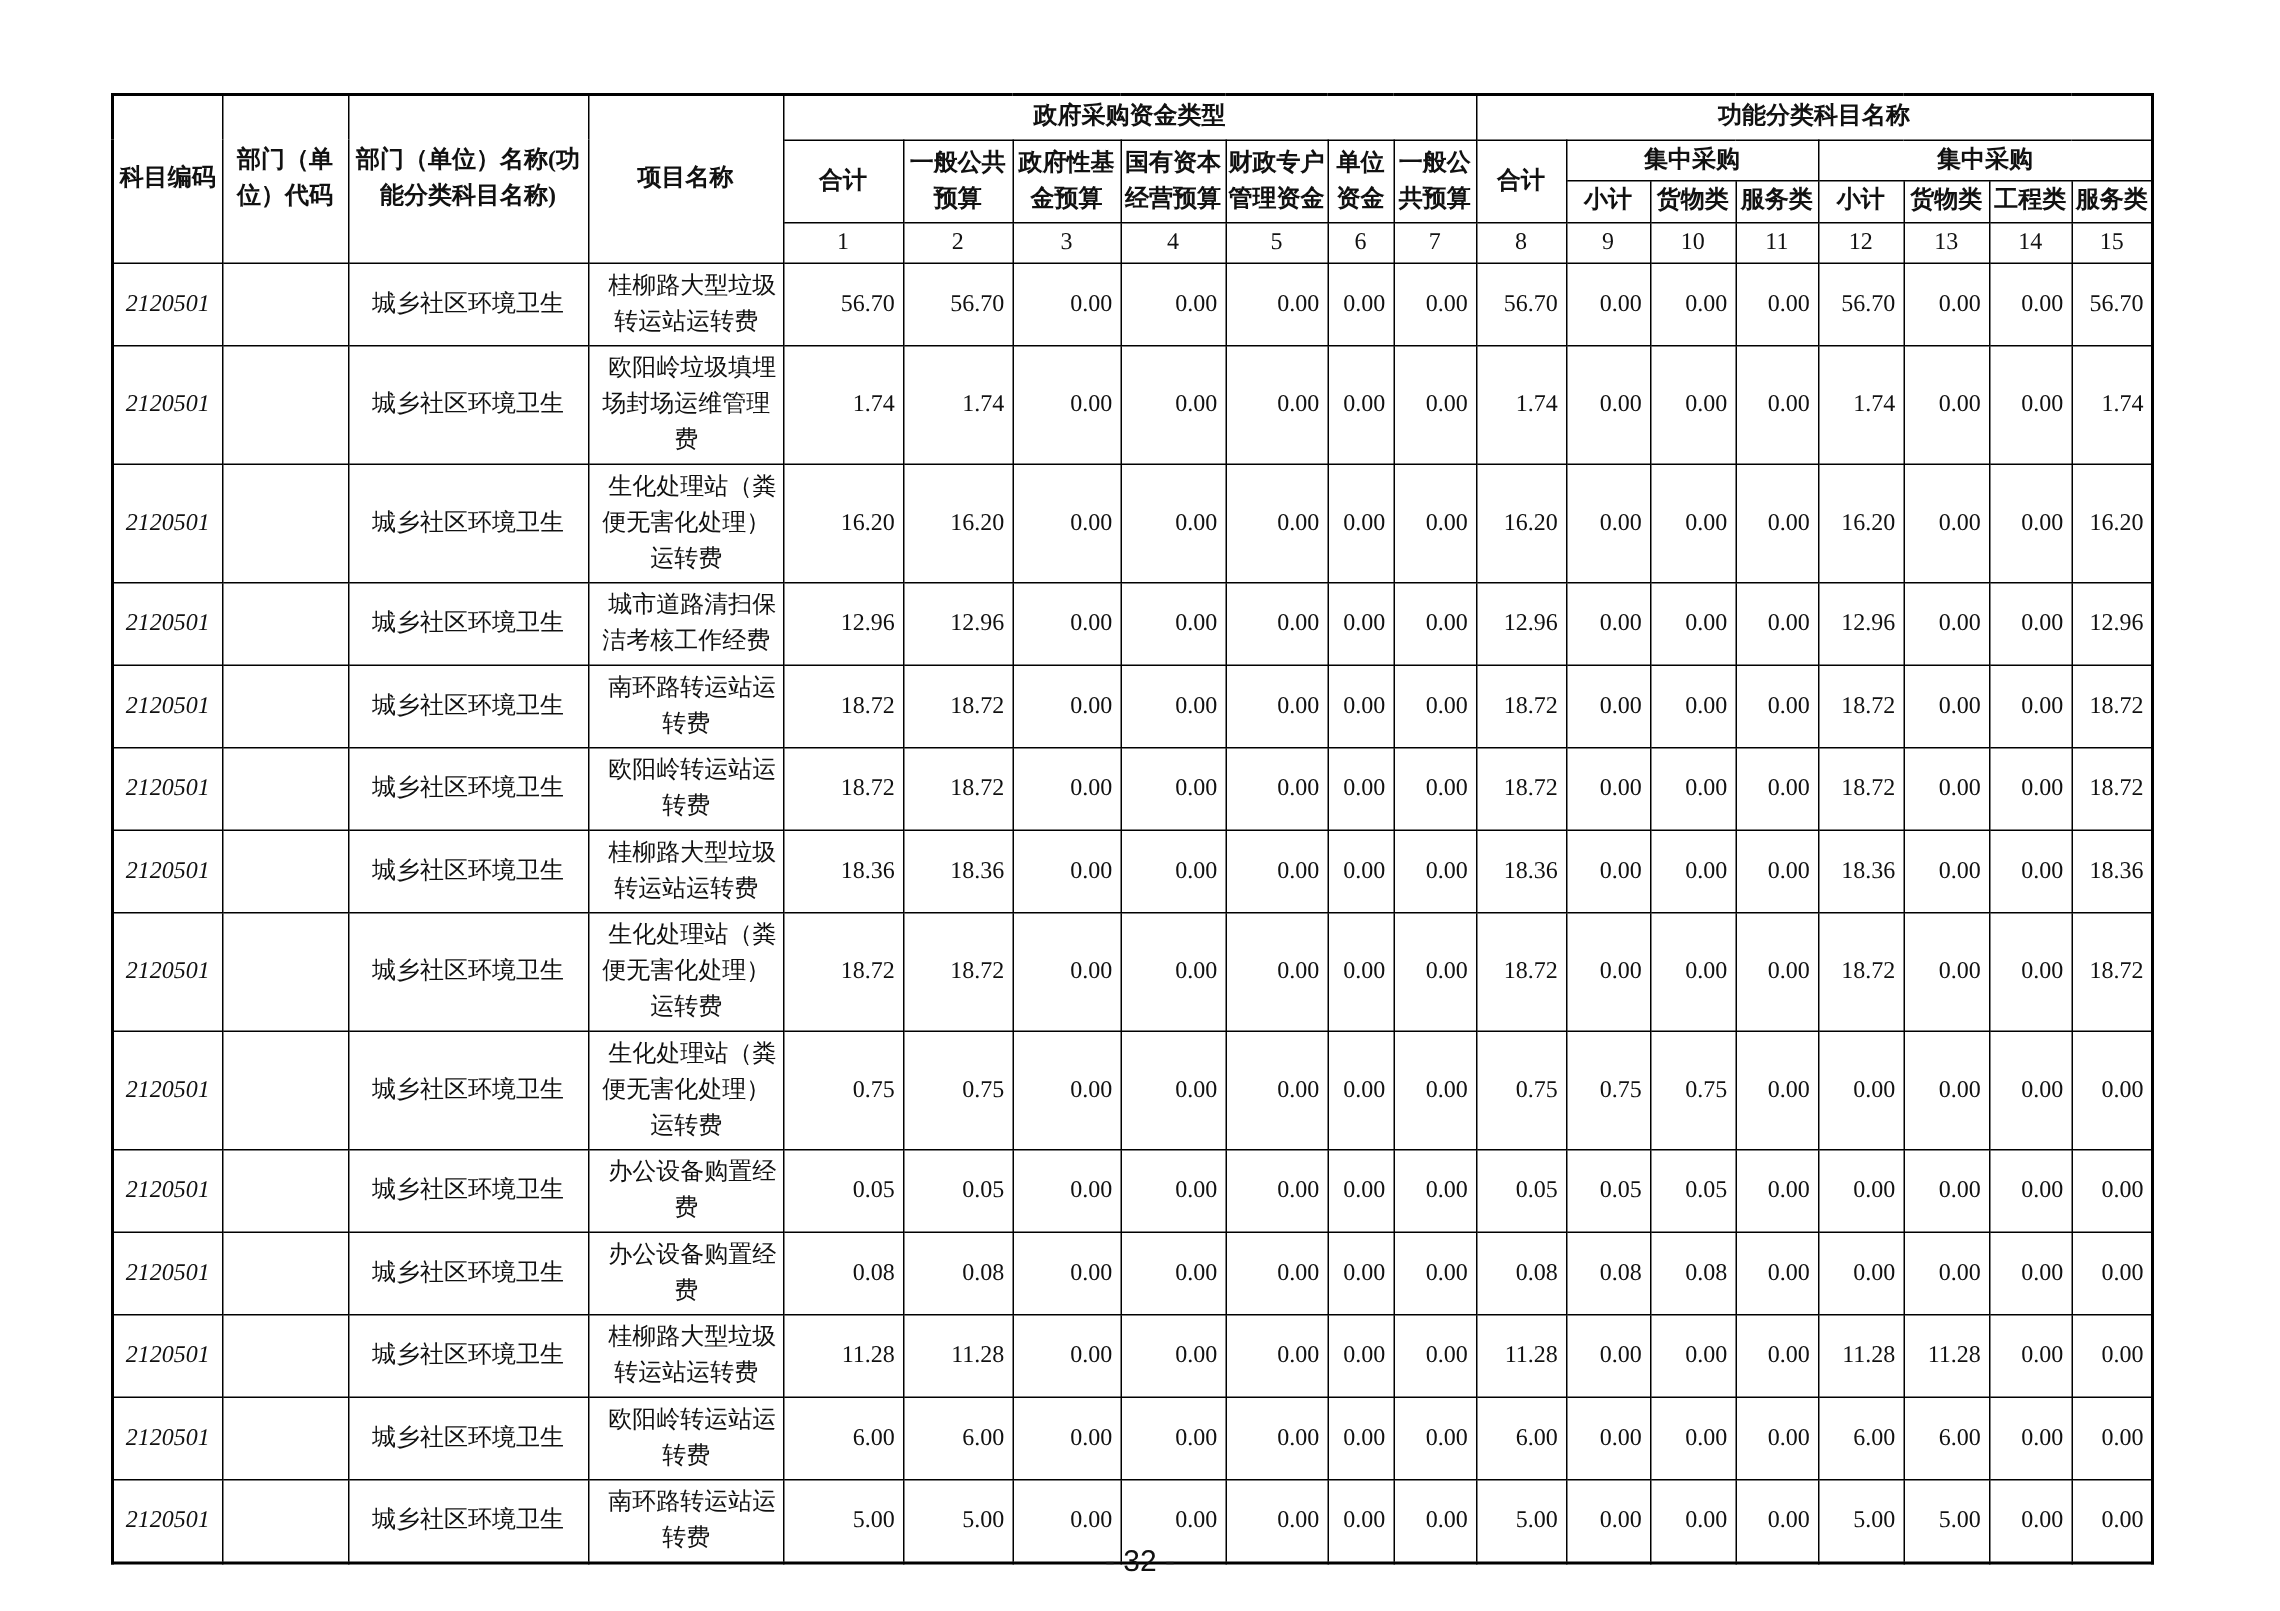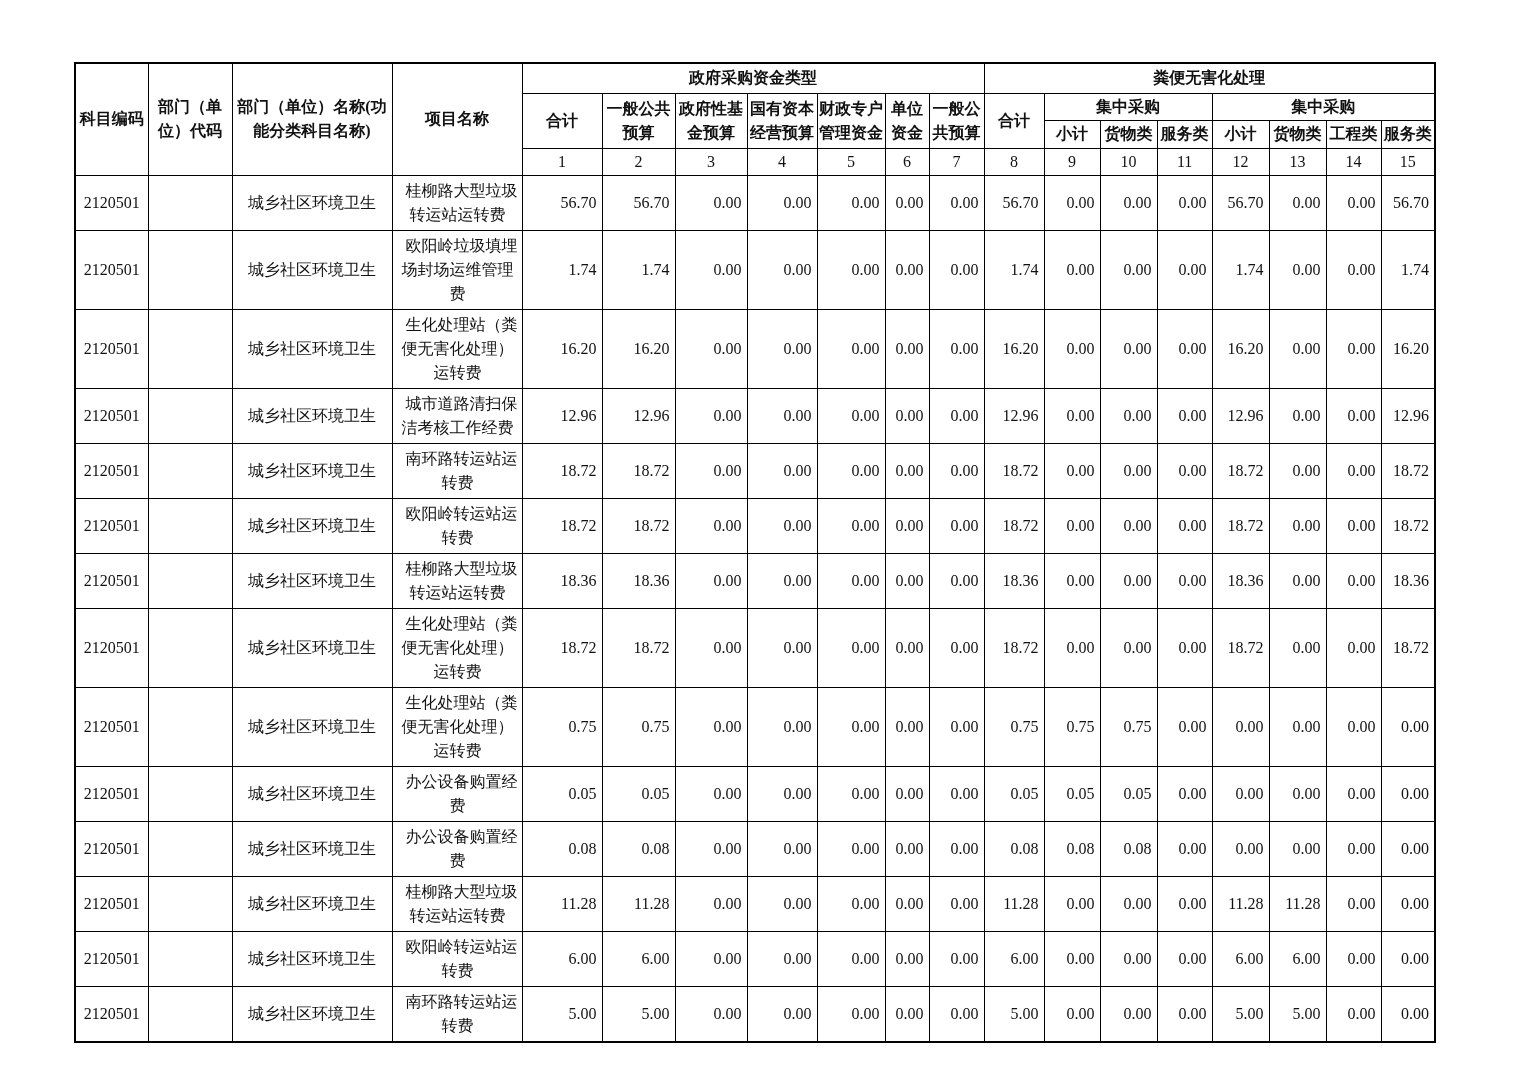--- a/index.html
+++ b/index.html
@@ -43,20 +43,21 @@
     font-size: 16px;
   }
   tr.hdr-a { height: 30px; }
   tr.hdr-b { height: 27px; }
   tr.hdr-c { height: 28px; }
   tr.hdr-d { height: 26px; }
   td.code {
     font-size: 16px;
     text-align: center;
     padding: 3px 2px;
+    font-style: italic;
   }
   td.dept {
     font-size: 16px;
     text-align: center;
     padding: 14px 2px;
   }
   td.project {
     font-size: 16px;
     text-align: center;
     padding: 3px 4px 3px 5px;
@@ -106,21 +107,21 @@
         <col style="width:55px">
         <col style="width:54px">
     </colgroup>
     <thead>
       <tr class="hdr-a">
         <th rowspan="4">科目编码</th>
         <th rowspan="4">部门（单位）代码</th>
         <th rowspan="4">部门（单位）名称(功能分类科目名称)</th>
         <th rowspan="4">项目名称</th>
         <th colspan="7">政府采购资金类型</th>
-        <th colspan="8">粪便无害化处理</th>
+        <th colspan="8">功能分类科目名称</th>
       </tr>
       <tr class="hdr-b">
         <th rowspan="2">合计</th>
         <th rowspan="2">一般公共预算</th>
         <th rowspan="2">政府性基金预算</th>
         <th rowspan="2">国有资本经营预算</th>
         <th rowspan="2">财政专户管理资金</th>
         <th rowspan="2">单位资金</th>
         <th rowspan="2">一般公共预算</th>
         <th rowspan="2">合计</th>
@@ -445,14 +446,15 @@
           <td class="num">0.00</td>
           <td class="num">0.00</td>
           <td class="num">5.00</td>
           <td class="num">5.00</td>
           <td class="num">0.00</td>
           <td class="num">0.00</td>
         </tr>
       </tbody>
   </table>
 
+  <div class="footer">- 32 -</div>
 
 </div>
 
 </body></html>

